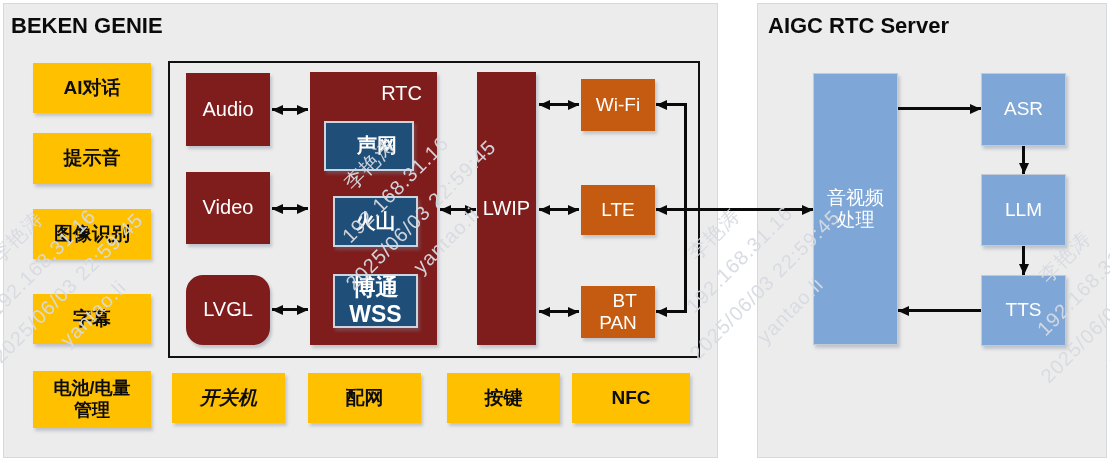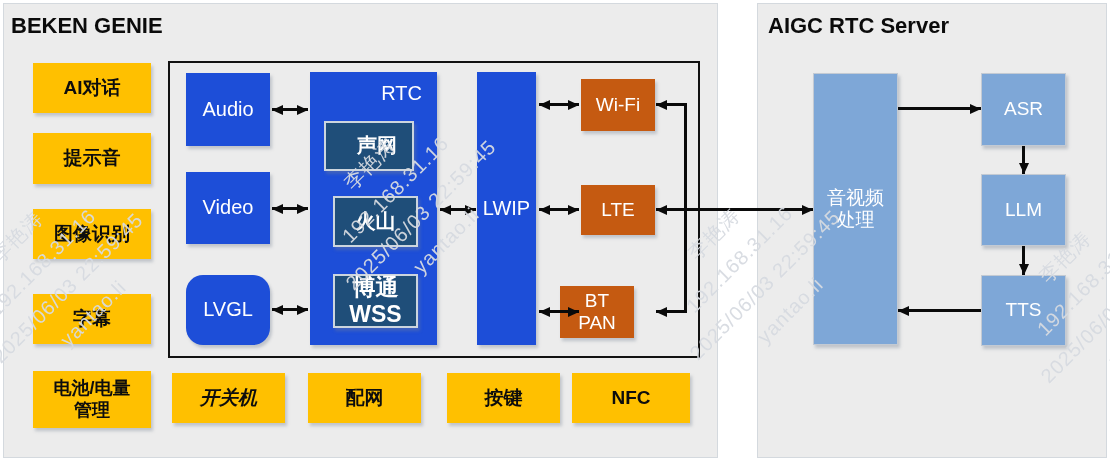--- a/index.html
+++ b/index.html
@@ -10,21 +10,21 @@
     -webkit-font-smoothing:antialiased;
   }
   .panel{position:absolute;background:#ececec;border:1px solid #d4d9de;box-sizing:border-box;z-index:1;}
   .ptitle{position:absolute;z-index:6;font-size:22px;font-weight:800;color:#0b0b0b;letter-spacing:0px;white-space:nowrap;}
   .box{
     position:absolute;z-index:5;display:flex;align-items:center;justify-content:center;
     text-align:center;white-space:pre-line;box-sizing:border-box;line-height:1.18;
     box-shadow:2px 3px 3px rgba(120,132,148,0.38);
   }
   .ybox{background:#ffc000;color:#0d0d0d;font-size:19px;font-weight:600;}
-  .bbox{background:#1d4ed8;color:#ffffff;font-size:20px;font-weight:400;}
+  .bbox{background:#7f1d1d;color:#ffffff;font-size:20px;font-weight:400;}
   .nbox{background:#1f4e79;color:#ffffff;font-size:20px;font-weight:600;border:2px solid #ccd5de;z-index:7;}
   .obox{background:#c55a11;color:#ffffff;font-size:19px;font-weight:400;}
   .lbox{background:#7ea7d7;color:#ffffff;font-size:19px;font-weight:400;border:1px solid #c3cad3;}
   .corebox{position:absolute;border:2px solid #111111;background:transparent;box-sizing:border-box;z-index:2;}
   .rtc-label{position:absolute;z-index:7;color:#fff;font-size:20px;font-weight:400;text-align:center;padding-left:28px;}
   
   .harrow{position:absolute;height:3px;background:#0a0a0a;z-index:10;}
   .harrow::before,.harrow::after{content:none;position:absolute;top:50%;transform:translateY(-50%);
     border-top:5px solid transparent;border-bottom:5px solid transparent;width:0;height:0;}
   .hl::before{content:"";left:0;border-right:11px solid #0a0a0a;}
@@ -67,21 +67,21 @@
   <div class="rtc-label" style="left:310px;top:82px;width:127px;">RTC</div>
   <div class="box nbox" style="left:324px;top:121px;width:90px;height:50px;padding-left:16px;">声网</div>
   <div class="box nbox" style="left:333px;top:196px;width:85px;height:51px;">火山</div>
   <div class="box nbox" style="left:333px;top:274px;width:85px;height:54px;font-size:23px;">博通
 WSS</div>
 
   <div class="box bbox" style="left:477px;top:72px;width:59px;height:273px;">LWIP</div>
 
   <div class="box obox" style="left:581px;top:79px;width:74px;height:52px;">Wi-Fi</div>
   <div class="box obox" style="left:581px;top:185px;width:74px;height:50px;">LTE</div>
-  <div class="box obox" style="left:560px;top:286px;width:74px;height:52px;line-height:1.15;">BT
+  <div class="box obox" style="left:581px;top:286px;width:74px;height:52px;line-height:1.15;text-align:right;">BT
 PAN</div>
 
   <div class="box ybox" style="left:172px;top:373px;width:113px;height:50px;font-style:italic;">开关机</div>
   <div class="box ybox" style="left:308px;top:373px;width:113px;height:50px;">配网</div>
   <div class="box ybox" style="left:447px;top:373px;width:113px;height:50px;">按键</div>
   <div class="box ybox" style="left:572px;top:373px;width:118px;height:50px;">NFC</div>
 
   <div class="box lbox" style="left:813px;top:73px;width:85px;height:272px;">音视频
 处理</div>
   <div class="box lbox" style="left:981px;top:73px;width:85px;height:73px;">ASR</div>

